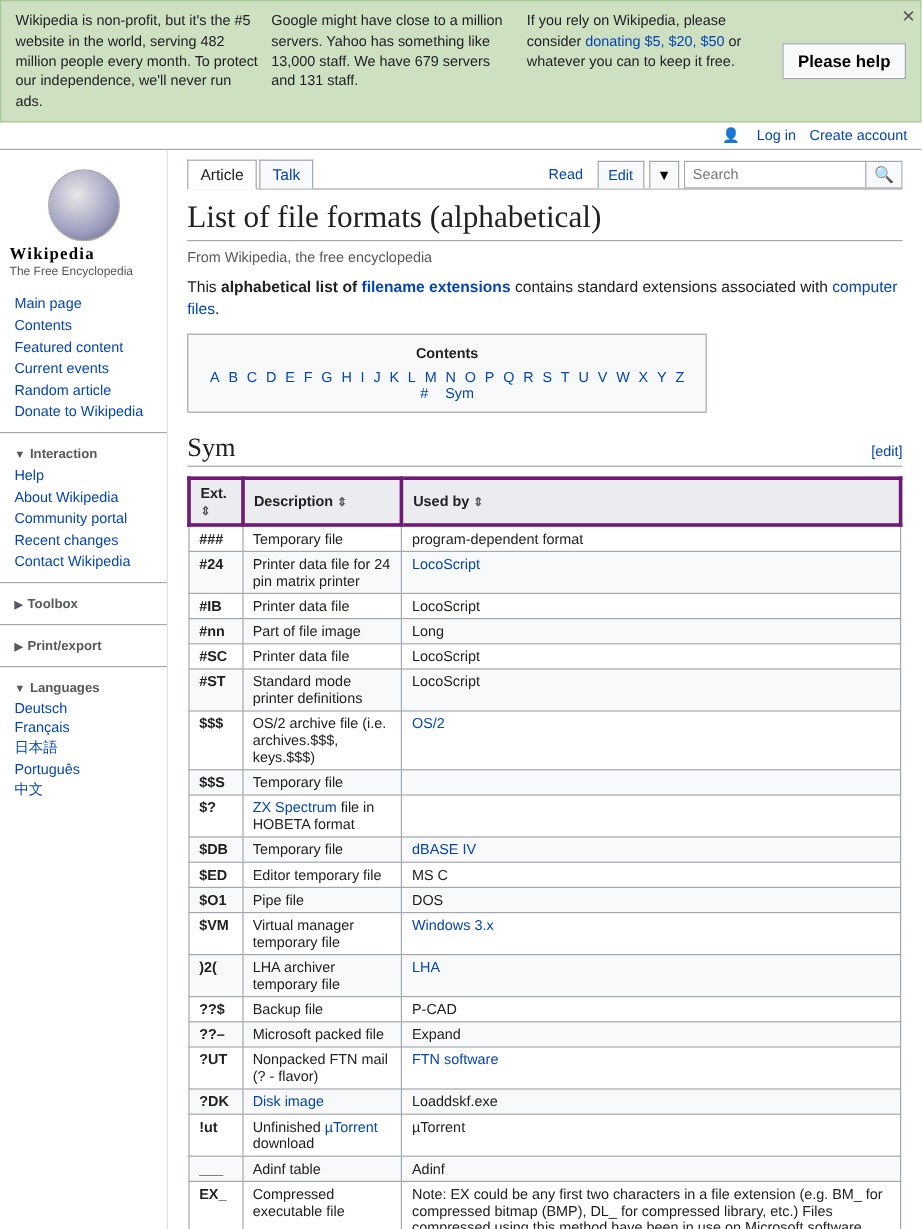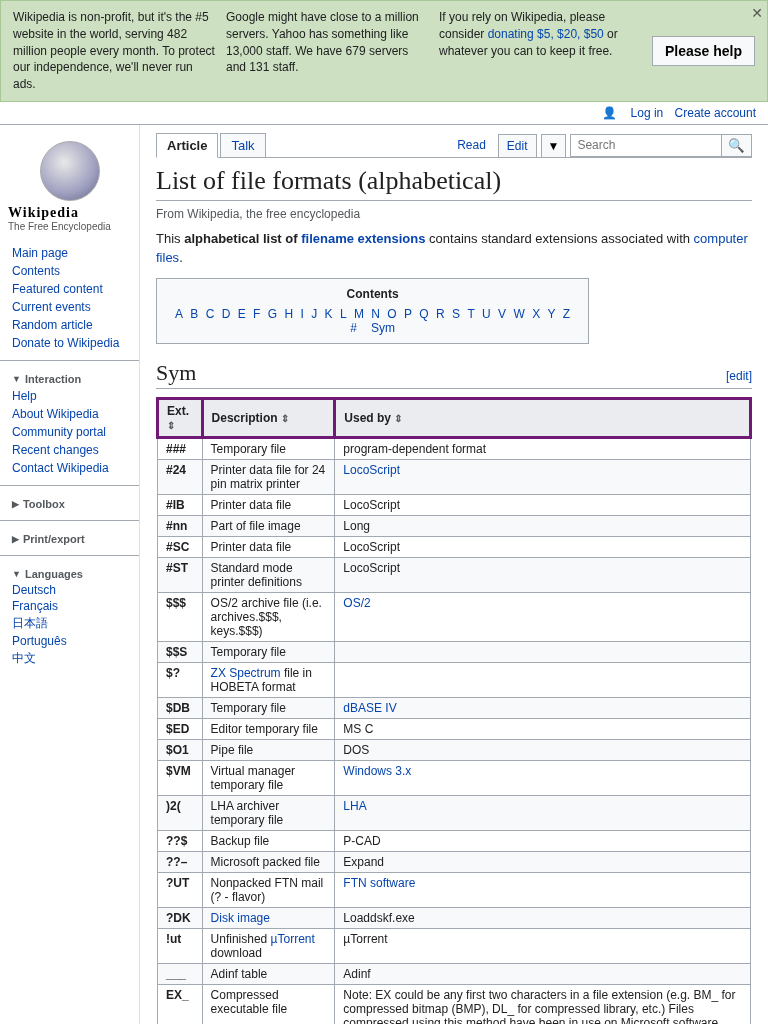--- a/index.html
+++ b/index.html
@@ -33,21 +33,21 @@
     .sidebar-heading .arrow { font-size: 9px; }
     .sidebar-divider { border: none; border-top: 1px solid #a2a9b1; margin: 4px 0; }
     .lang-item { display: block; padding: 1px 4px; color: #0645ad; text-decoration: none; font-size: 12px; }
 
     
     .content { flex: 1; padding: 8px 16px; overflow: hidden; }
 
     
     .article-tabs { display: flex; align-items: flex-end; border-bottom: 1px solid #a2a9b1; margin-bottom: 8px; }
     .tab { padding: 4px 10px; font-size: 13px; border: 1px solid #a2a9b1; border-bottom: none; margin-right: 2px; background: #f8f9fa; cursor: pointer; text-decoration: none; color: #0645ad; }
-    .tab.active { background: #fff; color: #202122; font-weight: bold; border-bottom: 1px solid #fff; margin-bottom: -1px; }
+    .tab.active { background: #fff; color: #202122; font-weight: normal; border-bottom: 1px solid #fff; margin-bottom: -1px; }
     .tab-right { margin-left: auto; display: flex; gap: 4px; }
     .tab-right .read-tab { padding: 4px 8px; font-size: 12px; color: #0645ad; text-decoration: none; }
     .tab-right .edit-btn { padding: 4px 8px; font-size: 12px; background: #f8f9fa; border: 1px solid #a2a9b1; border-bottom: none; color: #0645ad; cursor: pointer; }
     .tab-right .dropdown-btn { padding: 4px 6px; font-size: 12px; background: #f8f9fa; border: 1px solid #a2a9b1; border-bottom: none; cursor: pointer; }
     .search-box { display: flex; border: 1px solid #a2a9b1; }
     .search-box input { padding: 3px 6px; font-size: 12px; border: none; outline: none; width: 150px; }
     .search-box button { background: #f8f9fa; border: none; border-left: 1px solid #a2a9b1; padding: 3px 6px; cursor: pointer; }
 
     
     .page-title { font-family: 'Linux Libertine', Georgia, serif; font-size: 26px; font-weight: normal; border-bottom: 1px solid #a2a9b1; padding-bottom: 4px; margin-bottom: 6px; }

